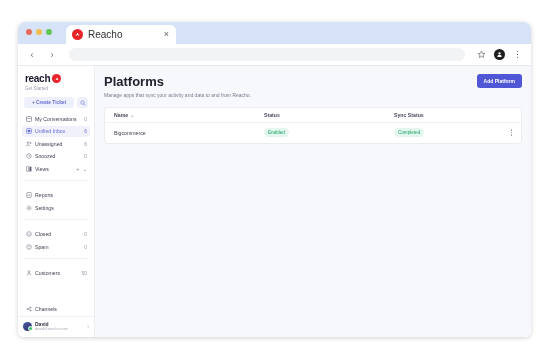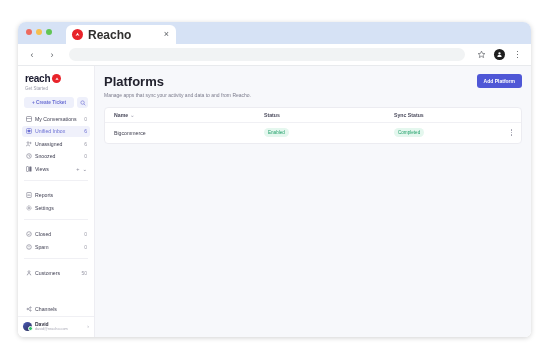--- a/index.html
+++ b/index.html
@@ -46,22 +46,22 @@
     gap: 5px;
   }
   .tab-favicon {
     width: 11px; height: 11px; border-radius: 50%;
     background: #e8232a;
     display: flex; align-items: center; justify-content: center;
     flex: 0 0 auto;
   }
   .tab-favicon svg { display: block; }
   .tab-title {
-    font-size: 12px; color: #31302f; flex: 1;
-    white-space: nowrap; overflow: hidden; text-overflow: ellipsis; font-weight: bold;
+    font-size: 10px; color: #31302f; flex: 1;
+    white-space: nowrap; overflow: hidden; text-overflow: ellipsis;
   }
   .tab-close { font-size: 9px; color: #5f6368; line-height: 1; padding: 0 1px; }
 
   
   .toolbar {
     height: 22px;
     background: #ffffff;
     display: flex; align-items: center;
     padding: 0 7px;
     gap: 6px;

